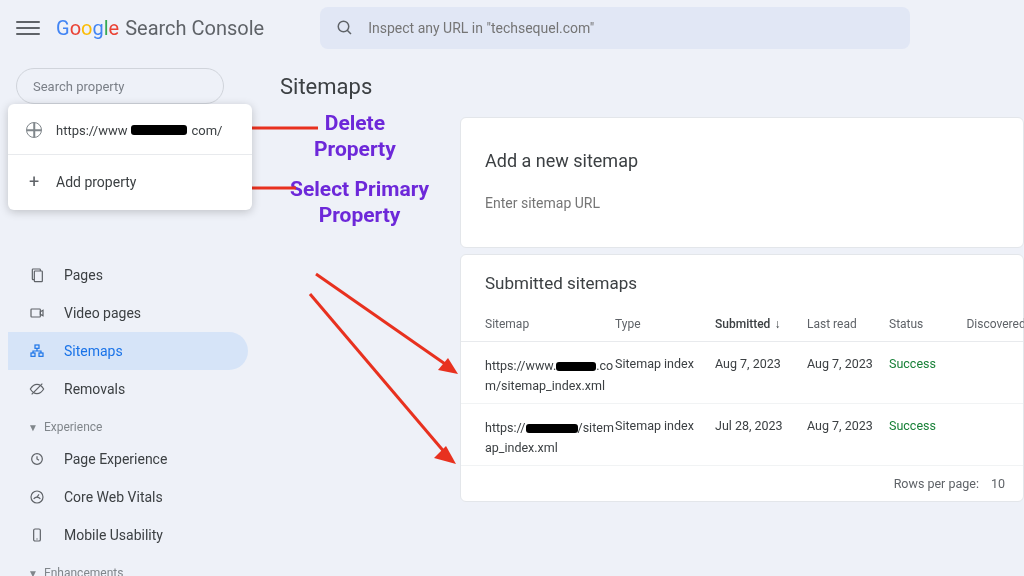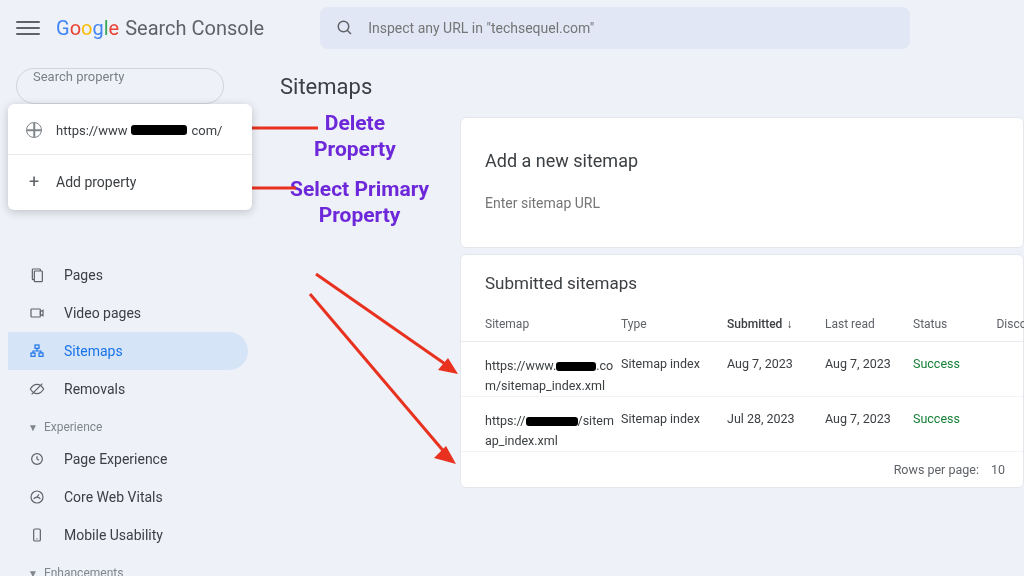--- a/index.html
+++ b/index.html
@@ -8,21 +8,21 @@
     .menu-btn { width:24px; height:24px; display:flex; flex-direction:column; justify-content:center; gap:4px; cursor:pointer; }
     .menu-btn span { height:2px; background:#5f6368; border-radius:1px; }
     .logo-wrap { display:flex; align-items:center; gap:6px; font-size:20px; color:#5f6368; }
     .logo-g { font-weight:400; }
     .logo-g .b { color:#4285f4; } .logo-g .r { color:#ea4335; } .logo-g .y { color:#fbbc05; } .logo-g .g { color:#34a853; }
     .logo-text { color:#5f6368; font-weight:400; }
     .search-bar { flex:1; max-width:590px; background:#e1e7f5; border-radius:8px; height:42px; display:flex; align-items:center; padding:0 16px; gap:14px; margin-left:40px; }
     .search-bar input { border:none; background:transparent; outline:none; font-size:14px; color:#5f6368; width:100%; }
     .content { display:flex; height:calc(576px - 56px); }
     .sidebar { width:260px; padding:8px 12px 8px 8px; position:relative; }
-    .search-prop { width:208px; height:36px; border:1px solid #d0d4db; border-radius:18px; display:flex; padding:0 16px; font-size:13px; color:#7a7f87; margin:4px 0 0 8px; }
+    .search-prop { width:208px; height:36px; border:1px solid #d0d4db; border-radius:18px; display:flex; align-items:center; padding:0 16px; font-size:13px; color:#7a7f87; margin:4px 0 0 8px; }
     .dropdown { position:absolute; top:48px; left:8px; width:244px; background:#fff; border-radius:6px; box-shadow:0 2px 10px rgba(0,0,0,0.2); z-index:10; padding:8px 0; }
     .dd-item { display:flex; align-items:center; padding:10px 18px; gap:14px; cursor:pointer; }
     .dd-item.domain { background:#f1f3f4; align-items:flex-start; flex-direction:column; padding:8px 18px; }
     .dd-redact { width:90px; height:10px; background:#000; border-radius:4px; }
     .dd-sub { font-size:11px; color:#80868b; margin-top:4px; }
     .dd-item .globe { width:16px; height:16px; border:1.5px solid #80868b; border-radius:50%; position:relative; flex-shrink:0; }
     .dd-item .globe::before { content:''; position:absolute; left:50%; top:0; bottom:0; width:1.5px; background:#80868b; transform:translateX(-50%); }
     .dd-item .globe::after { content:''; position:absolute; top:50%; left:0; right:0; height:1.5px; background:#80868b; transform:translateY(-50%); }
     .dd-url { font-size:13px; color:#3c4043; display:flex; align-items:center; gap:2px; }
     .dd-url .blk { display:inline-block; width:56px; height:10px; background:#000; border-radius:3px; margin:0 2px; }
@@ -35,24 +35,24 @@
     .nav-section .chev { font-size:10px; color:#80868b; }
     .ico { width:18px; height:18px; display:flex; align-items:center; justify-content:center; color:#5f6368; flex-shrink:0; }
     .main { flex:1; padding:18px 0 0 20px; overflow:hidden; }
     .page-title { font-size:22px; color:#3c4043; margin-bottom:18px; }
     .card { background:#fff; border-radius:6px; margin-left:180px; border:1px solid #e3e6ea; }
     .card1 { padding:32px 24px; margin-bottom:6px; }
     .card1 h2 { font-size:18px; font-weight:400; color:#3c4043; margin-bottom:20px; }
     .sitemap-input { border:none; outline:none; font-size:14px; color:#80868b; width:100%; padding:4px 0; }
     .card2 h2 { font-size:17px; font-weight:400; padding:18px 24px 14px; }
     .tbl { width:100%; font-size:12.5px; }
-    .tbl-head, .tbl-row { display:grid; grid-template-columns:130px 100px 92px 82px 76px 90px; padding:10px 24px; align-items:start; gap:6px; }
+    .tbl-head, .tbl-row { display:grid; grid-template-columns:130px 100px 92px 82px 76px 90px; padding:10px 24px; align-items:start; }
     .tbl-head { color:#5f6368; border-bottom:1px solid #e8eaed; font-size:12px; }
     .tbl-head .sorted { display:flex; align-items:center; gap:4px; font-weight:500; color:#3c4043; }
-    .tbl-row { border-bottom:1px solid #f1f3f4; padding-top:14px; padding-bottom:0; }
+    .tbl-row { border-bottom:1px solid #f1f3f4; padding-top:14px; padding-bottom:7px; }
     .cell-url { line-height:1.6; word-break:break-all; }
     .cell-url .blk { display:inline-block; height:9px; background:#000; border-radius:3px; vertical-align:middle; }
     .success { color:#188038; }
     .num { text-align:right; }
     .footer { display:flex; justify-content:flex-end; padding:10px 18px; font-size:12.5px; color:#5f6368; gap:12px; }
     .annot { position:absolute; font-weight:700; font-size:21px; color:#6d28d9; text-align:center; line-height:1.25; z-index:5; }
     .arrow { position:absolute; z-index:6; }
   </style>
 </head>
 <body>

